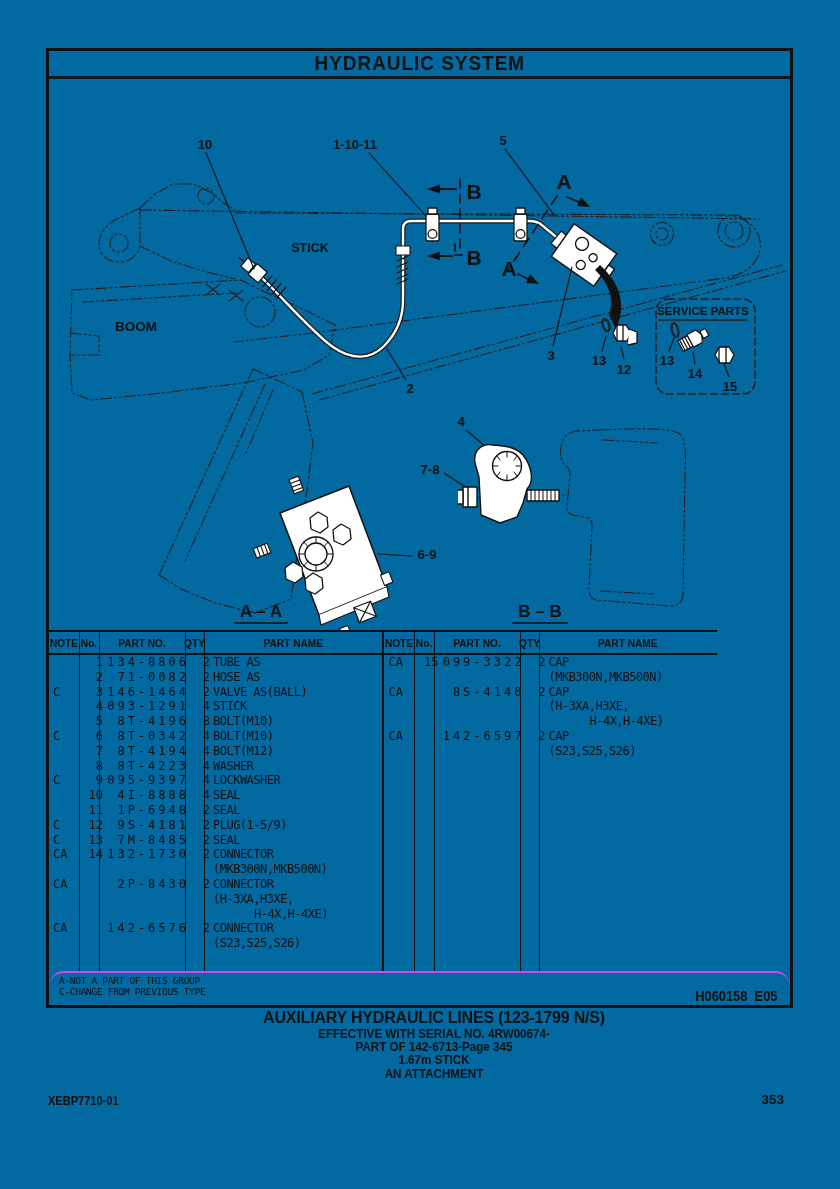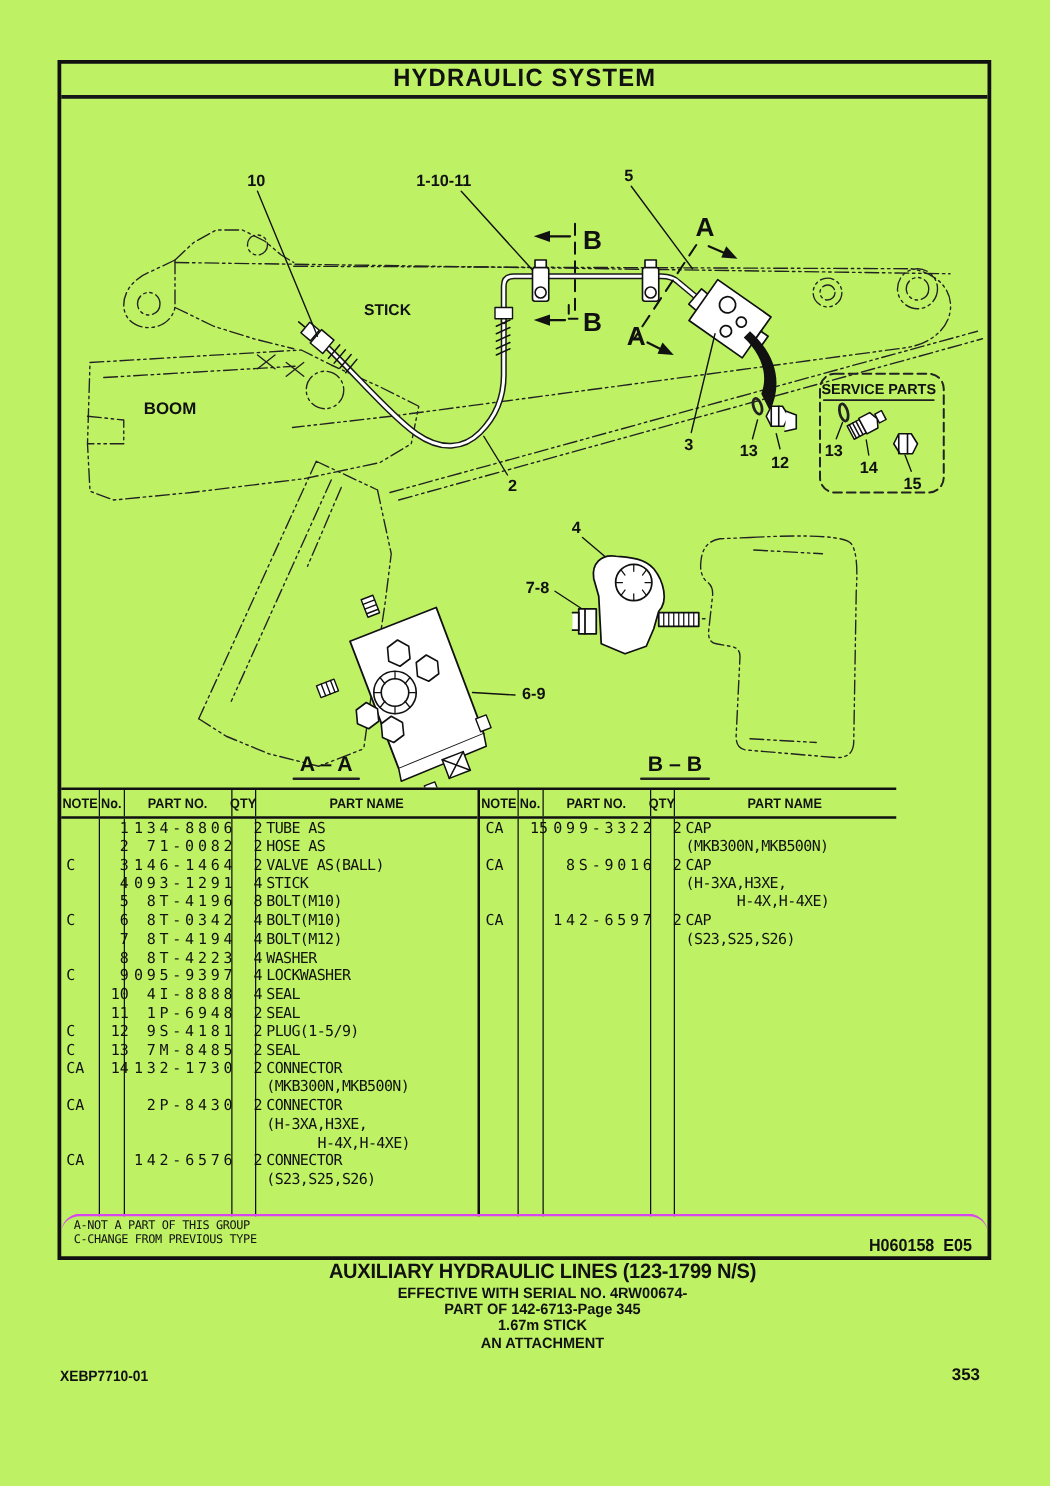--- a/index.html
+++ b/index.html
@@ -1,16 +1,16 @@
 <!DOCTYPE html>
 <html><head>
 <meta charset="utf-8">
 <style>
   html,body{margin:0;padding:0;background:#f4f4f2;}
-  .page{position:relative;width:840px;height:1189px;background:#bef264;
+  .page{position:relative;width:840px;height:1189px;background:#0369a1;
         font-family:"Liberation Sans",sans-serif;color:#111;overflow:hidden;}
   .frame{position:absolute;left:46px;top:48px;width:741px;height:954px;border:3px solid #111;}
   .titlebar{height:25px;border-bottom:3px solid #161616;display:flex;align-items:center;justify-content:center;}
   .titlebar .t{font-size:20px;font-weight:bold;letter-spacing:1px;transform:scaleX(.95);white-space:pre;}
   .diagram-wrap{position:absolute;left:0;top:28px;width:741px;height:551px;}
   
   .ptable{position:absolute;left:0;top:579px;width:668px;border-top:2px solid #111;display:flex;
           font-family:"DejaVu Sans Mono",monospace;font-size:12px;}
   .half{width:370px;position:relative;}
   .half.right{border-left:2px solid #111;width:369px;}
@@ -461,21 +461,21 @@
             <div class="tr">
     <div class="td c-note"></div>
     <div class="td c-no"></div>
     <div class="td c-pn"></div>
     <div class="td c-qty"></div>
     <div class="td c-name">(MKB300N,MKB500N)</div>
   </div>
             <div class="tr">
     <div class="td c-note">CA</div>
     <div class="td c-no"></div>
-    <div class="td c-pn">8S-9016</div>
+    <div class="td c-pn">8S-4140</div>
     <div class="td c-qty">2</div>
     <div class="td c-name">CAP</div>
   </div>
             <div class="tr">
     <div class="td c-note"></div>
     <div class="td c-no"></div>
     <div class="td c-pn"></div>
     <div class="td c-qty"></div>
     <div class="td c-name">(H-3XA,H3XE,</div>
   </div>

